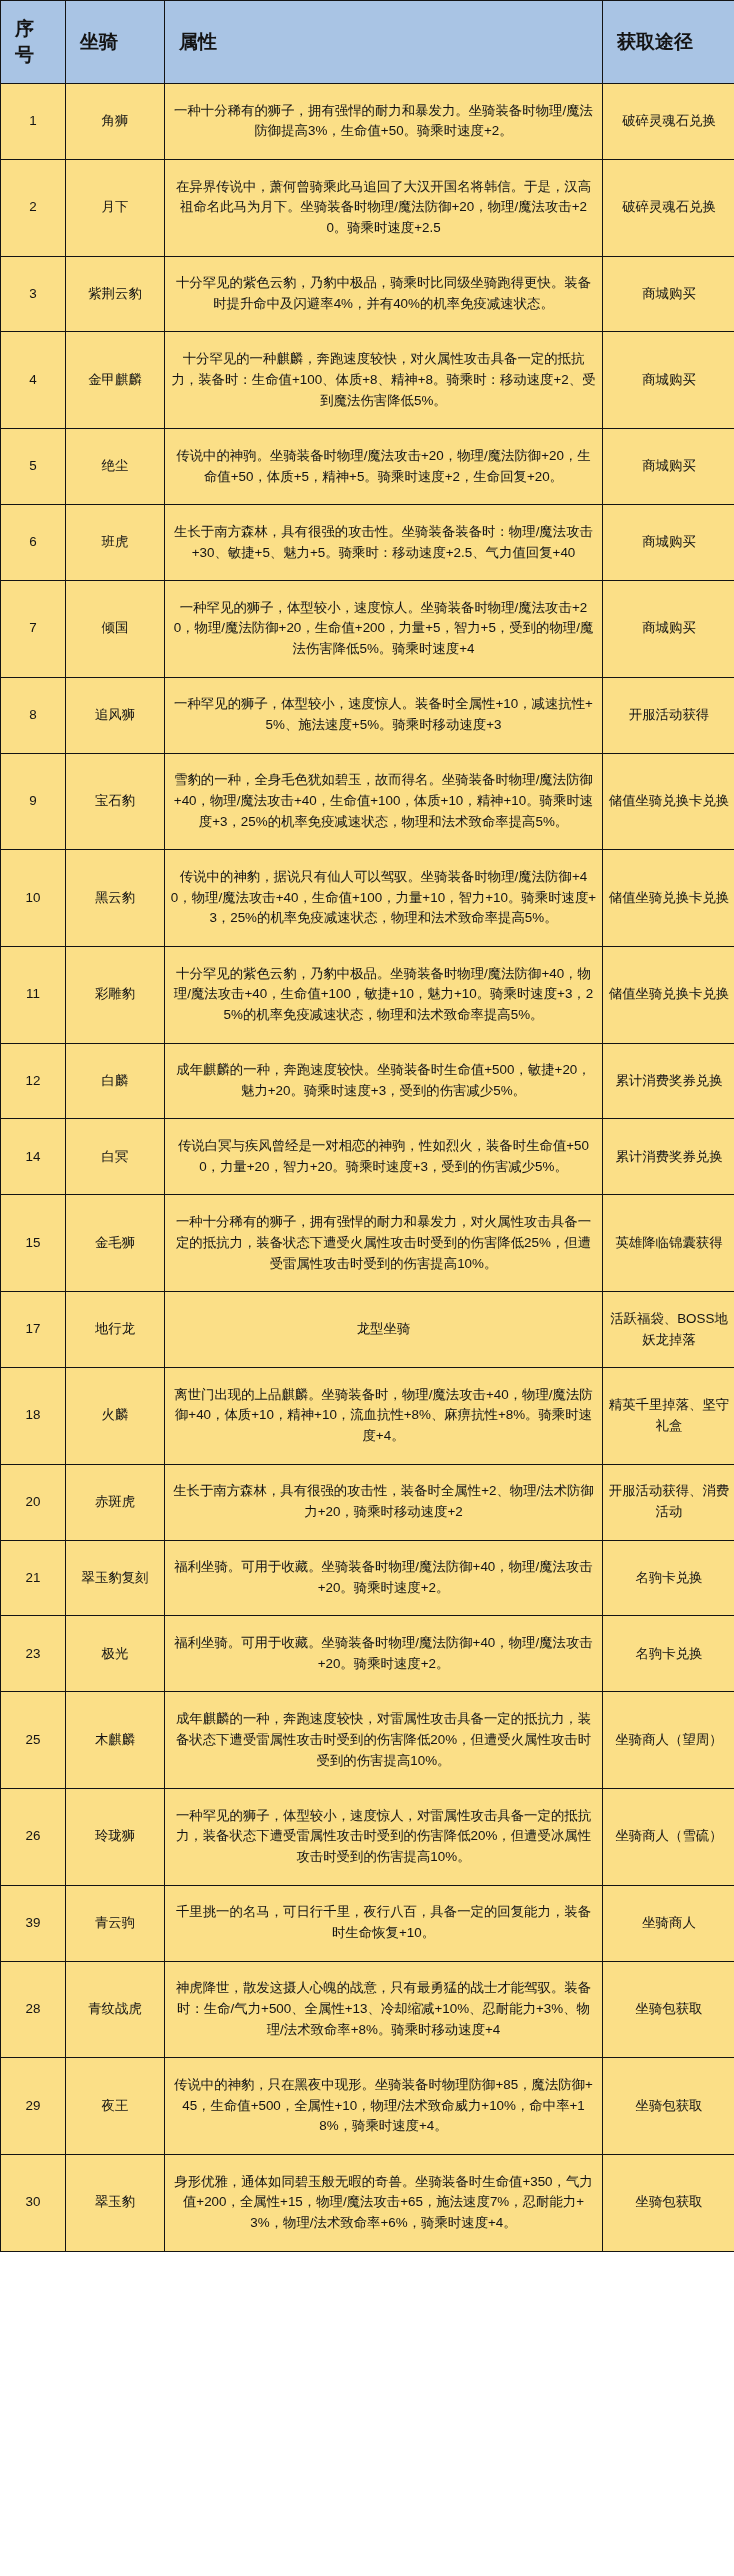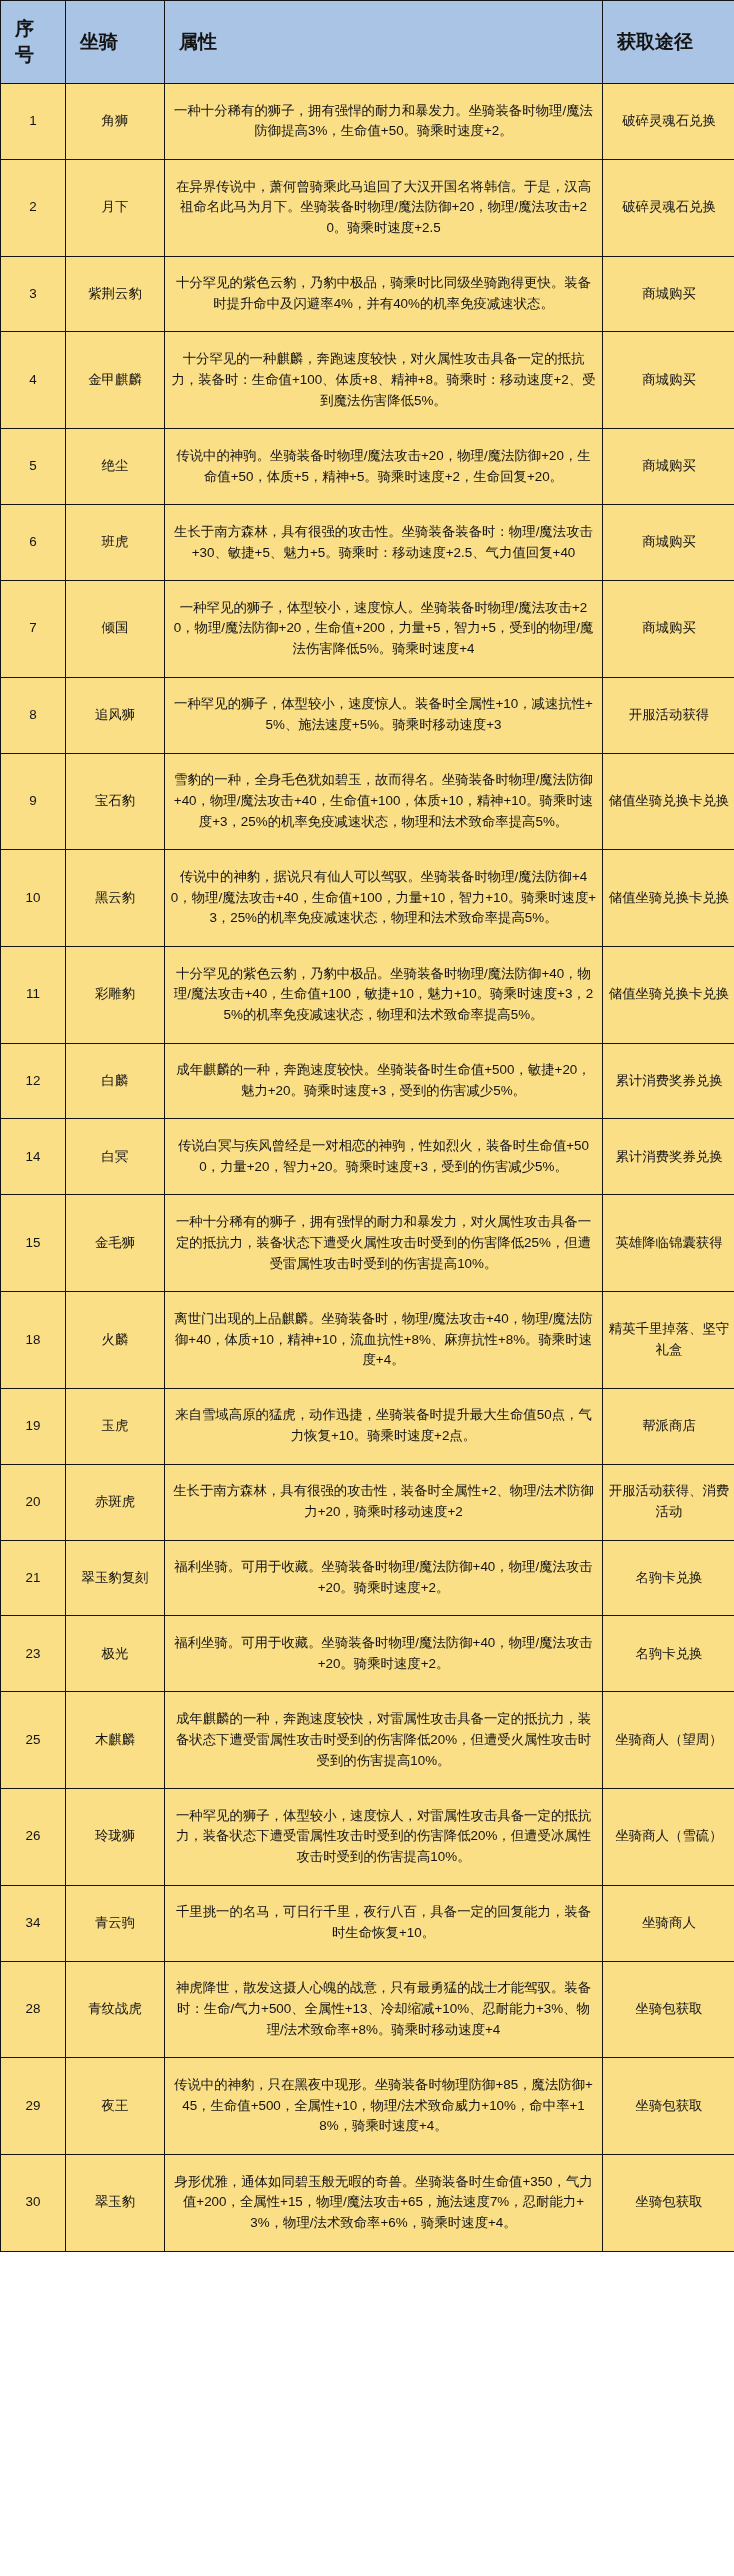--- a/index.html
+++ b/index.html
@@ -143,32 +143,32 @@
           <td class="col-attr">传说白冥与疾风曾经是一对相恋的神驹，性如烈火，装备时生命值+500，力量+20，智力+20。骑乘时速度+3，受到的伤害减少5%。</td>
           <td class="col-src">累计消费奖券兑换</td>
         </tr>
         <tr>
           <td class="col-no">15</td>
           <td class="col-name">金毛狮</td>
           <td class="col-attr">一种十分稀有的狮子，拥有强悍的耐力和暴发力，对火属性攻击具备一定的抵抗力，装备状态下遭受火属性攻击时受到的伤害降低25%，但遭受雷属性攻击时受到的伤害提高10%。</td>
           <td class="col-src">英雄降临锦囊获得</td>
         </tr>
         <tr>
+          <td class="col-no">17</td>
+          <td class="col-name">地行龙</td>
+          <td class="col-attr">龙型坐骑</td>
+          <td class="col-src">活跃福袋、BOSS地妖龙掉落</td>
+        </tr>
+        <tr>
           <td class="col-no">18</td>
           <td class="col-name">火麟</td>
           <td class="col-attr">离世门出现的上品麒麟。坐骑装备时，物理/魔法攻击+40，物理/魔法防御+40，体质+10，精神+10，流血抗性+8%、麻痹抗性+8%。骑乘时速度+4。</td>
           <td class="col-src">精英千里掉落、坚守礼盒</td>
         </tr>
         <tr>
-          <td class="col-no">19</td>
-          <td class="col-name">玉虎</td>
-          <td class="col-attr">来自雪域高原的猛虎，动作迅捷，坐骑装备时提升最大生命值50点，气力恢复+10。骑乘时速度+2点。</td>
-          <td class="col-src">帮派商店</td>
-        </tr>
-        <tr>
           <td class="col-no">20</td>
           <td class="col-name">赤斑虎</td>
           <td class="col-attr">生长于南方森林，具有很强的攻击性，装备时全属性+2、物理/法术防御力+20，骑乘时移动速度+2</td>
           <td class="col-src">开服活动获得、消费活动</td>
         </tr>
         <tr>
           <td class="col-no">21</td>
           <td class="col-name">翠玉豹复刻</td>
           <td class="col-attr">福利坐骑。可用于收藏。坐骑装备时物理/魔法防御+40，物理/魔法攻击+20。骑乘时速度+2。</td>
           <td class="col-src">名驹卡兑换</td>
@@ -185,21 +185,21 @@
           <td class="col-attr">成年麒麟的一种，奔跑速度较快，对雷属性攻击具备一定的抵抗力，装备状态下遭受雷属性攻击时受到的伤害降低20%，但遭受火属性攻击时受到的伤害提高10%。</td>
           <td class="col-src">坐骑商人（望周）</td>
         </tr>
         <tr>
           <td class="col-no">26</td>
           <td class="col-name">玲珑狮</td>
           <td class="col-attr">一种罕见的狮子，体型较小，速度惊人，对雷属性攻击具备一定的抵抗力，装备状态下遭受雷属性攻击时受到的伤害降低20%，但遭受冰属性攻击时受到的伤害提高10%。</td>
           <td class="col-src">坐骑商人（雪硫）</td>
         </tr>
         <tr>
-          <td class="col-no">34</td>
+          <td class="col-no">39</td>
           <td class="col-name">青云驹</td>
           <td class="col-attr">千里挑一的名马，可日行千里，夜行八百，具备一定的回复能力，装备时生命恢复+10。</td>
           <td class="col-src">坐骑商人</td>
         </tr>
         <tr>
           <td class="col-no">28</td>
           <td class="col-name">青纹战虎</td>
           <td class="col-attr">神虎降世，散发这摄人心魄的战意，只有最勇猛的战士才能驾驭。装备时：生命/气力+500、全属性+13、冷却缩减+10%、忍耐能力+3%、物理/法术致命率+8%。骑乘时移动速度+4</td>
           <td class="col-src">坐骑包获取</td>
         </tr>

